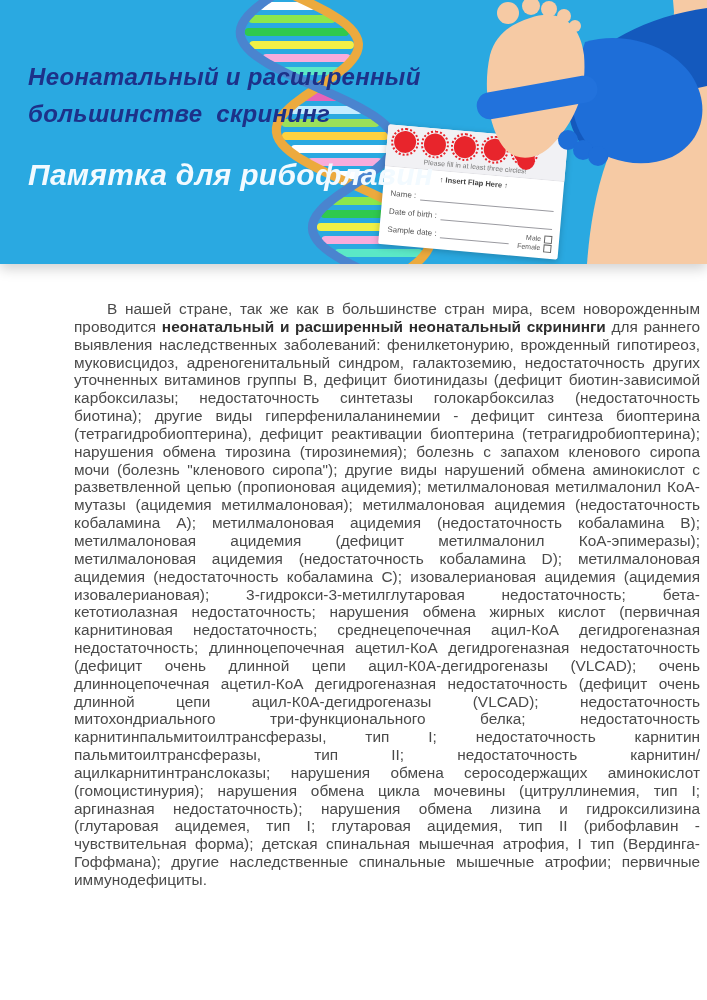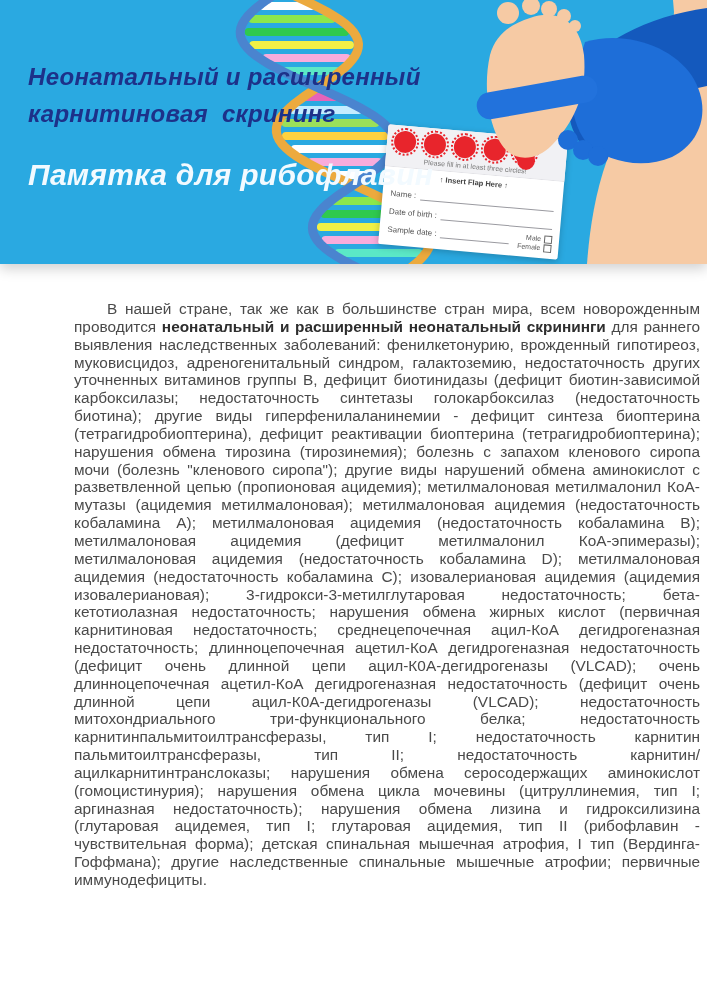--- a/index.html
+++ b/index.html
@@ -151,21 +151,21 @@
       <circle cx="184" cy="16" r="7" fill="#F6CAA4"></circle>
       <circle cx="195" cy="26" r="6" fill="#F6CAA4"></circle>
       <rect x="96" y="84" width="122" height="27" rx="13" fill="#2272DC" transform="rotate(-10 157 97)"></rect>
       <circle cx="188" cy="140" r="10" fill="#1E6ED8"></circle>
       <circle cx="203" cy="150" r="10" fill="#1E6ED8"></circle>
       <circle cx="218" cy="156" r="10" fill="#1E6ED8"></circle>
     </svg>
 
     <div class="titles">
       <div class="title-line">Неонатальный и расширенный</div>
-      <div class="title-line">карнитиновая  скрининг</div>
+      <div class="title-line">большинстве  скрининг</div>
       <div class="subtitle">Памятка для рибофлавин</div>
     </div>
   </div>
 
   <div class="content">
     <p><span>В нашей стране, так же как в большинстве стран мира, всем новорожденным проводится </span><b>неонатальный и расширенный неонатальный скрининги</b><span> для раннего выявления наследственных заболеваний: фенилкетонурию, врожденный гипотиреоз, муковисцидоз, адреногенитальный синдром, галактоземию, недостаточность других уточненных витаминов группы В, дефицит биотинидазы (дефицит биотин-зависимой карбоксилазы; недостаточность синтетазы голокарбоксилаз (недостаточность биотина); другие виды гиперфенилаланинемии - дефицит синтеза биоптерина (тетрагидробиоптерина), дефицит реактивации биоптерина (тетрагидробиоптерина); нарушения обмена тирозина (тирозинемия); болезнь с запахом кленового сиропа мочи (болезнь "кленового сиропа"); другие виды нарушений обмена аминокислот с разветвленной цепью (пропионовая ацидемия); метилмалоновая метилмалонил КоА-мутазы (ацидемия метилмалоновая); метилмалоновая ацидемия (недостаточность кобаламина А); метилмалоновая ацидемия (недостаточность кобаламина В); метилмалоновая ацидемия (дефицит метилмалонил КоА-эпимеразы); метилмалоновая ацидемия (недостаточность кобаламина D); метилмалоновая ацидемия (недостаточность кобаламина С); изовалериановая ацидемия (ацидемия изовалериановая); 3-гидрокси-3-метилглутаровая недостаточность; бета-кетотиолазная недостаточность; нарушения обмена жирных кислот (первичная карнитиновая недостаточность; среднецепочечная ацил-КоА дегидрогеназная недостаточность; длинноцепочечная ацетил-КоА дегидрогеназная недостаточность (дефицит очень длинной цепи ацил-К0А-дегидрогеназы (VLCAD); очень длинноцепочечная ацетил-КоА дегидрогеназная недостаточность (дефицит очень длинной цепи ацил-К0А-дегидрогеназы (VLCAD); недостаточность митохондриального три-функционального белка; недостаточность карнитинпальмитоилтрансферазы, тип I; недостаточность карнитин пальмитоилтрансферазы, тип II; недостаточность карнитин/ацилкарнитинтранслоказы; нарушения обмена серосодержащих аминокислот (гомоцистинурия); нарушения обмена цикла мочевины (цитруллинемия, тип I; аргиназная недостаточность); нарушения обмена лизина и гидроксилизина (глутаровая ацидемея, тип I; глутаровая ацидемия, тип II (рибофлавин - чувствительная форма); детская спинальная мышечная атрофия, I тип (Вердинга-Гоффмана); другие наследственные спинальные мышечные атрофии; первичные иммунодефициты.</span></p>
   </div>
 
 </div>
 

